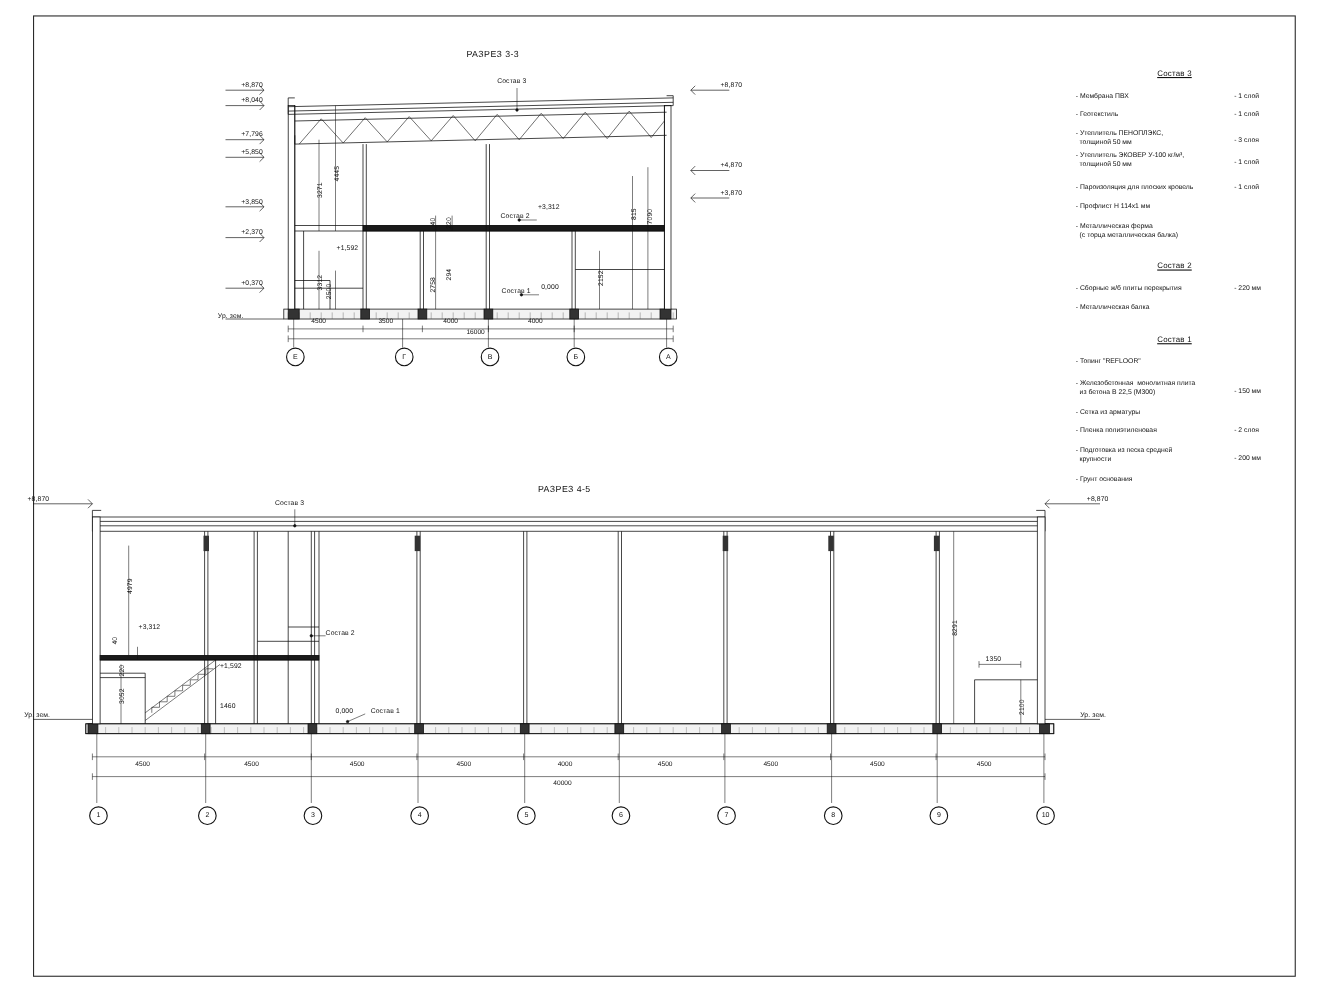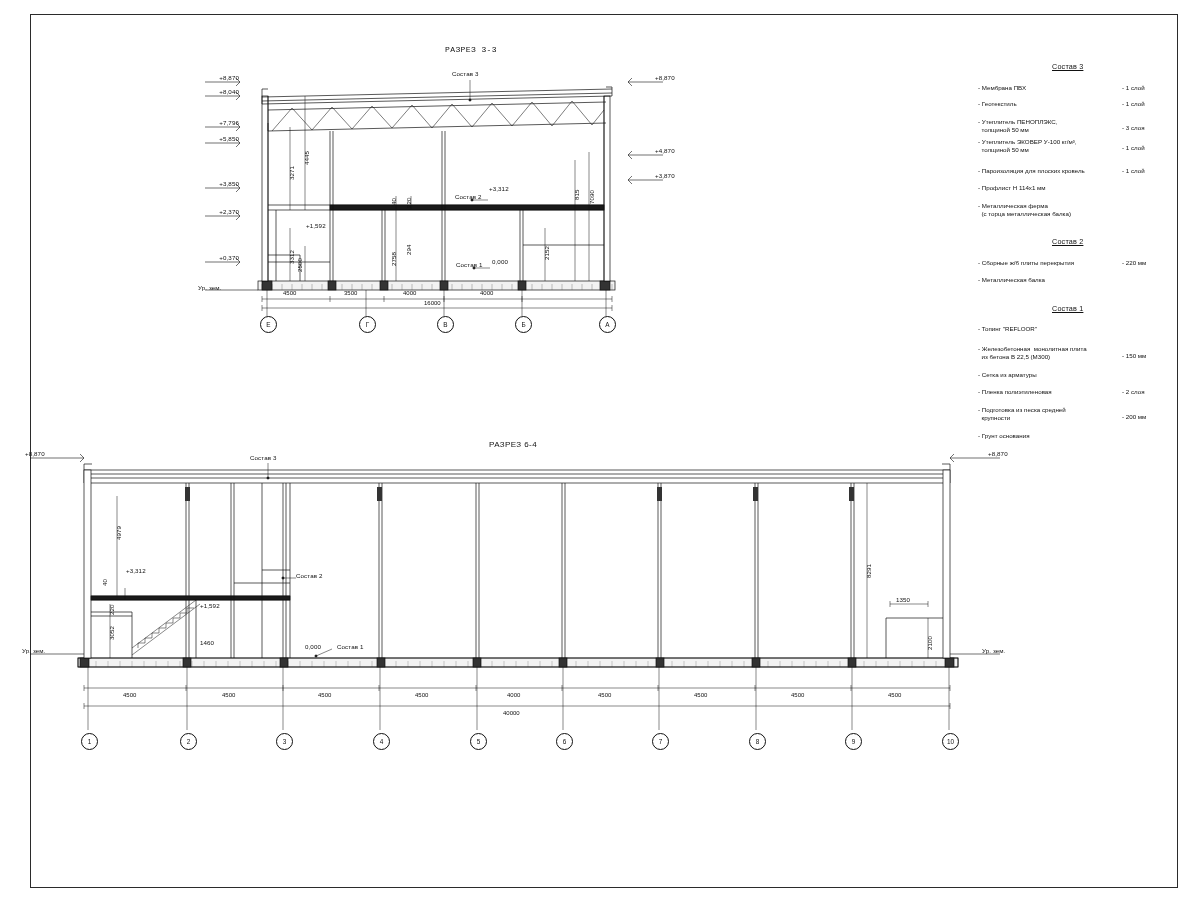--- a/index.html
+++ b/index.html
@@ -425,21 +425,21 @@
         <line x1="563" y1="667" x2="563" y2="730"></line>
         <line x1="659" y1="667" x2="659" y2="730"></line>
         <line x1="756" y1="667" x2="756" y2="730"></line>
         <line x1="852" y1="667" x2="852" y2="730"></line>
         <line x1="949" y1="667" x2="949" y2="730"></line>
       </g>
 
     </g>
   </svg>
 
-  <div class="title" style="left:445px;top:45px;font-family:Liberation Mono, monospace;">РАЗРЕЗ 3-3</div>
+  <div class="title" style="left:424px;top:45px;">РАЗРЕЗ 3-3</div>
 
   <div class="lbl" style="left:199px;top:74px;text-align:right;width:40px;">+8,870</div>
   <div class="lbl" style="left:199px;top:88px;text-align:right;width:40px;">+8,040</div>
   <div class="lbl" style="left:199px;top:119px;text-align:right;width:40px;">+7,796</div>
   <div class="lbl" style="left:199px;top:135px;text-align:right;width:40px;">+5,850</div>
   <div class="lbl" style="left:199px;top:180px;text-align:right;width:40px;">+3,850</div>
   <div class="lbl" style="left:199px;top:208px;text-align:right;width:40px;">+2,370</div>
   <div class="lbl" style="left:199px;top:254px;text-align:right;width:40px;">+0,370</div>
   <div class="lbl" style="left:198px;top:284px;">Ур. зем.</div>
 
@@ -472,21 +472,21 @@
   <div class="dim" style="left:403px;top:290px;">4000</div>
   <div class="dim" style="left:480px;top:290px;">4000</div>
   <div class="dim" style="left:424px;top:300px;">16000</div>
 
   <div class="axis-circ" style="left:260px;top:316px;">Е</div>
   <div class="axis-circ" style="left:359px;top:316px;">Г</div>
   <div class="axis-circ" style="left:437px;top:316px;">В</div>
   <div class="axis-circ" style="left:515px;top:316px;">Б</div>
   <div class="axis-circ" style="left:599px;top:316px;">А</div>
 
-  <div class="title" style="left:489px;top:440px;">РАЗРЕЗ 6-4</div>
+  <div class="title" style="left:489px;top:440px;">РАЗРЕЗ 4-5</div>
 
   <div class="lbl" style="left:25px;top:450px;">+8,870</div>
   <div class="lbl" style="left:988px;top:450px;">+8,870</div>
   <div class="lbl" style="left:22px;top:647px;">Ур. зем.</div>
   <div class="lbl" style="left:982px;top:647px;">Ур. зем.</div>
 
   <div class="lbl" style="left:250px;top:454px;">Состав 3</div>
   <div class="lbl" style="left:296px;top:572px;">Состав 2</div>
   <div class="lbl" style="left:337px;top:643px;">Состав 1</div>
 

